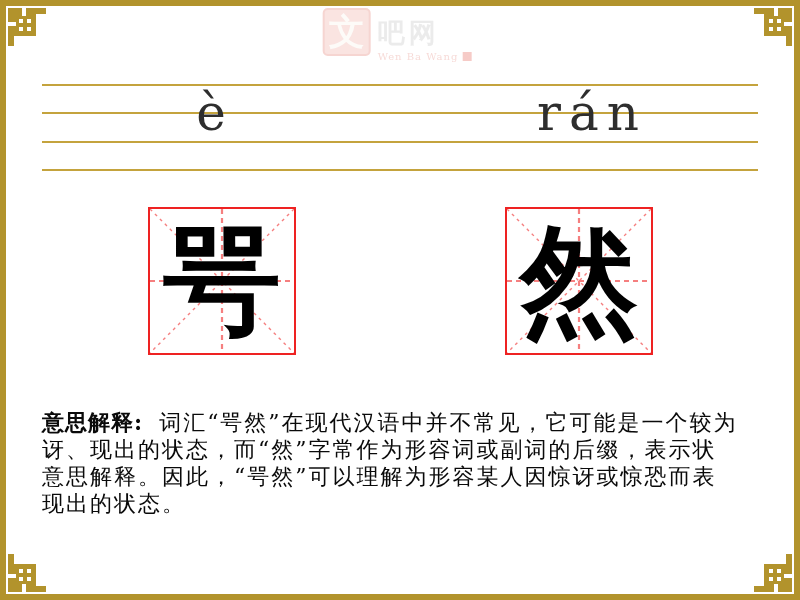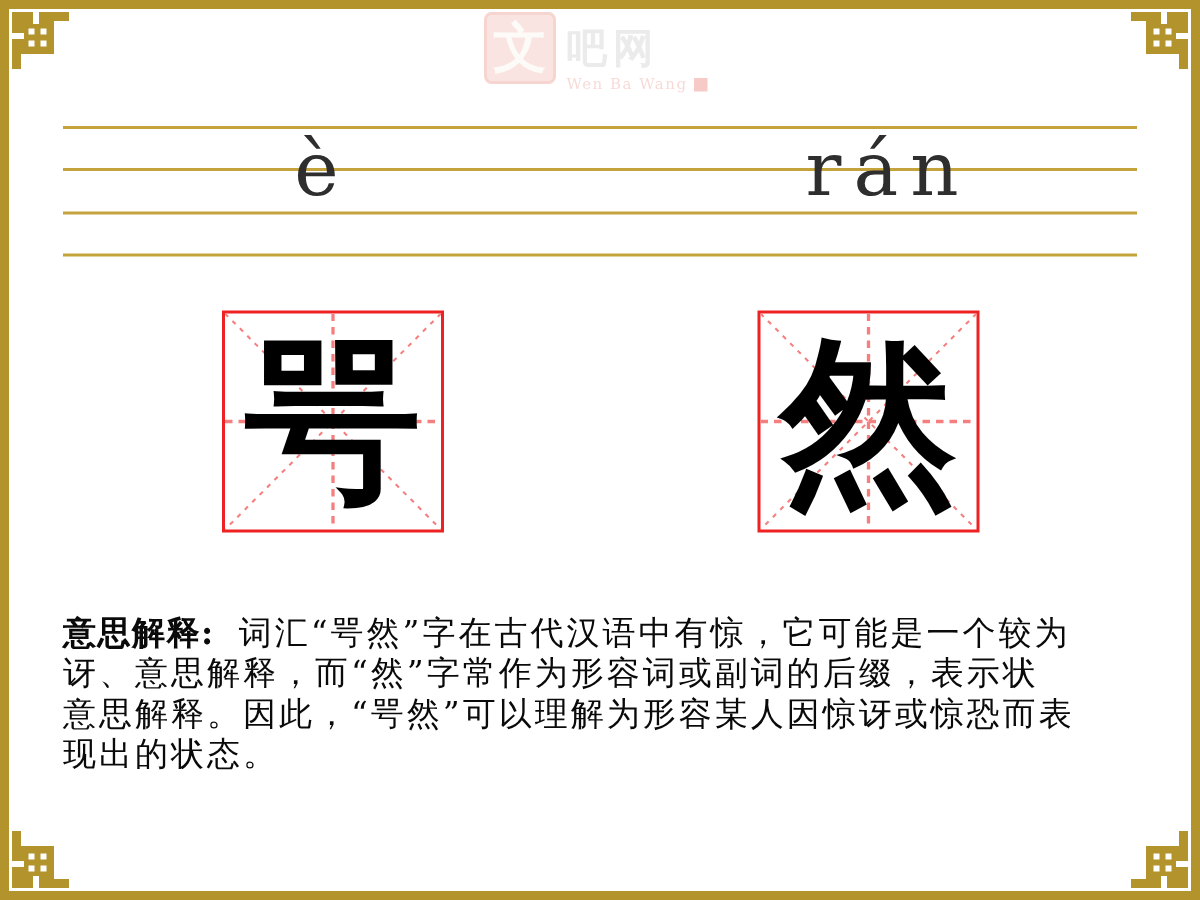--- a/index.html
+++ b/index.html
@@ -199,18 +199,18 @@
     <line x1="0" y1="0" x2="144" y2="144" stroke="#F57F7F" stroke-width="1.4" stroke-dasharray="3,4"></line>
     <line x1="144" y1="0" x2="0" y2="144" stroke="#F57F7F" stroke-width="1.4" stroke-dasharray="3,4"></line>
     <line x1="72" y1="0" x2="72" y2="144" stroke="#F57F7F" stroke-width="2.2" stroke-dasharray="5,4"></line>
     <line x1="0" y1="72" x2="144" y2="72" stroke="#F57F7F" stroke-width="2.2" stroke-dasharray="5,4"></line>
   </svg>
   <div class="glyph">然</div>
 </div>
 
 <div class="meaning">
   <div class="line">
-    <span class="label">意思解释:</span><span>词汇“咢然”字在古代汉语中有惊，它可能是一个较为</span>
+    <span class="label">意思解释:</span><span>词汇“咢然”在现代汉语中并不常见，它可能是一个较为</span>
   </div>
-  <div class="line">讶、意思解释，而“然”字常作为形容词或副词的后缀，表示状</div>
+  <div class="line">讶、现出的状态，而“然”字常作为形容词或副词的后缀，表示状</div>
   <div class="line">意思解释。因此，“咢然”可以理解为形容某人因惊讶或惊恐而表</div>
   <div class="line">现出的状态。</div>
 </div>
 
 </body></html>

